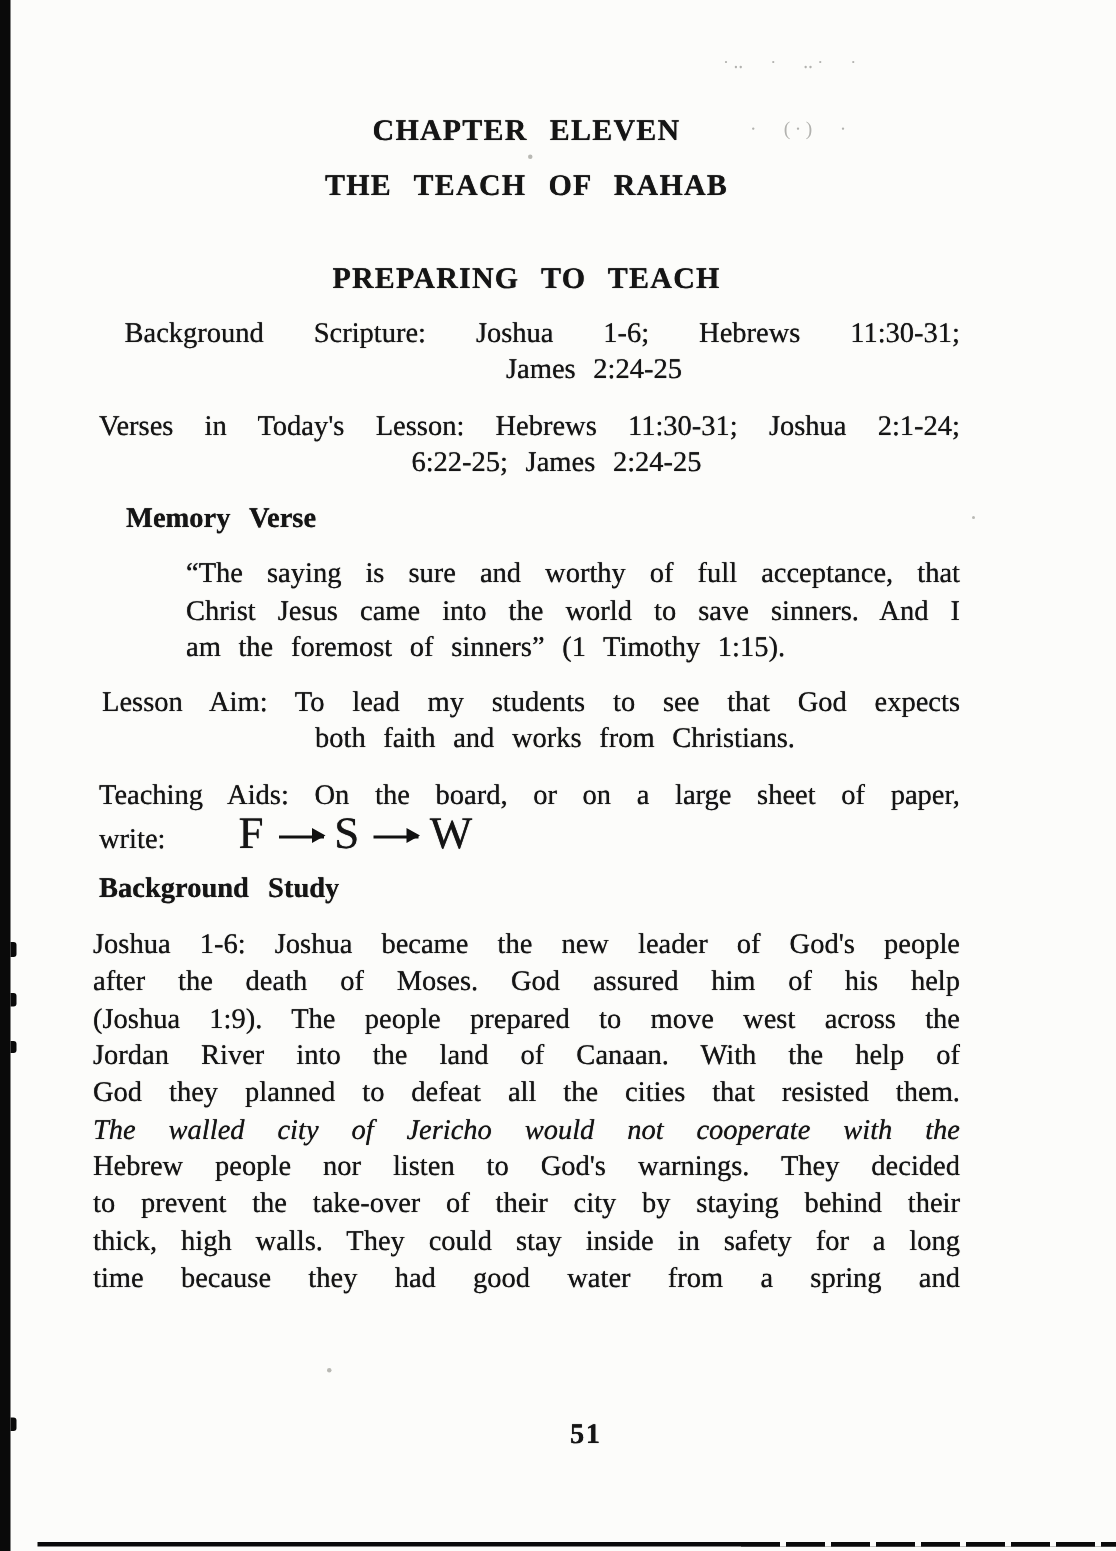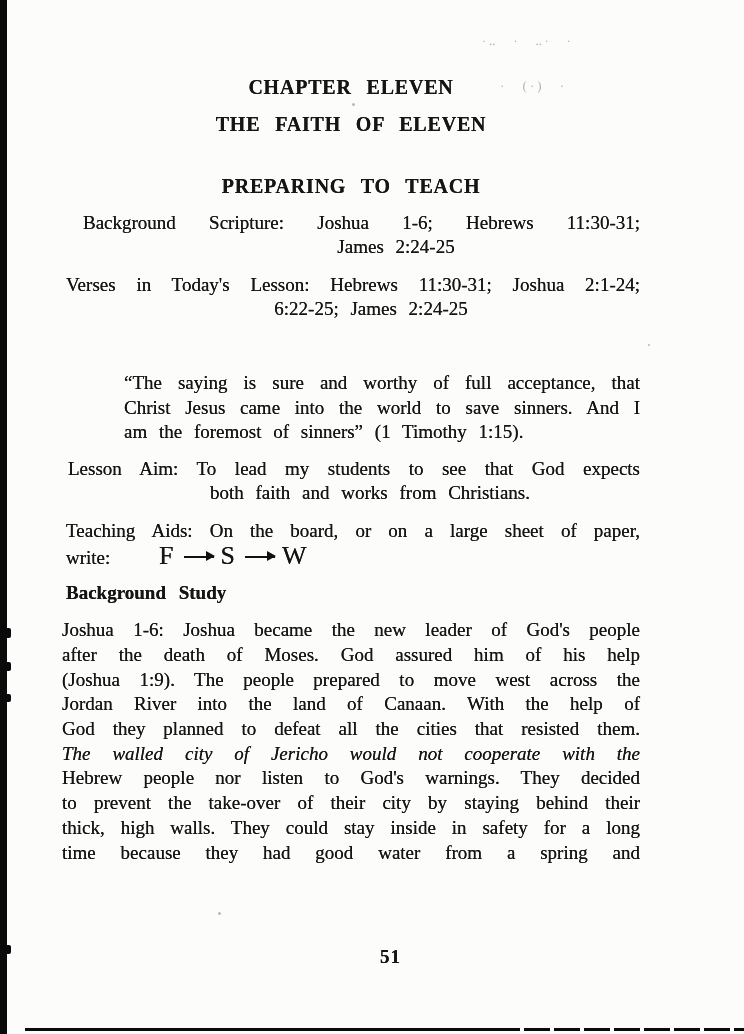--- a/index.html
+++ b/index.html
@@ -23,21 +23,21 @@
   
   .text-col{position:absolute;left:62px;top:0;width:578px;height:100%;}
   .line{position:absolute;left:0;right:0;font-size:19px;line-height:24px;word-spacing:2px;
     text-shadow:0 0 .5px rgba(10,10,10,.9);}
   .just{text-align:justify;text-align-last:justify;}
   .center{text-align:center;}
   .bold{font-weight:bold;}
   .head{font-weight:bold;letter-spacing:.8px;word-spacing:9px;font-size:20px;}
   .wsp{word-spacing:7px;}
 
-  .formula{font-size:26px;letter-spacing:1px;}
+  .formula{font-size:30px;letter-spacing:1px;}
   .arrow{display:inline-block;position:relative;width:30px;height:2.5px;background:#111;
     vertical-align:6px;margin:0 7px 0 9px;}
   .arrow::after{content:"";position:absolute;right:-1px;top:-4.2px;border-left:9px solid #111;
     border-top:5.5px solid transparent;border-bottom:5.5px solid transparent;}
 
   .page-number{position:absolute;left:380px;top:946px;font-size:19px;font-weight:bold;letter-spacing:1px;
     text-shadow:0 0 .5px rgba(10,10,10,.9);}
 </style>
 </head>
 <body>
@@ -55,30 +55,31 @@
   <span class="smudge" style="left:482px;top:32px;">·‥ · ‥· ·</span>
   <span class="smudge" style="left:500px;top:78px;font-size:13px;">· (·) ·</span>
   <div class="speckle" style="left:218px;top:912px;"></div>
   <div class="speckle" style="left:352px;top:103px;"></div>
   <div class="speckle" style="left:648px;top:344px;width:2px;height:2px;"></div>
 
   <div class="text-col">
 
     <div class="line center head" style="top:75px;">CHAPTER ELEVEN</div>
 
-    <div class="line center head" style="top:112px;">THE FAITH OF ELEVEN</div>
+    <div class="line center head" style="top:112px;">THE TEACH OF RAHAB</div>
 
     <div class="line center head" style="top:174px;text-align:center;">PREPARING TO TEACH</div>
 
     <div class="line just" style="top:211px;left:21px;">Background Scripture: Joshua 1-6; Hebrews 11:30-31;</div>
     <div class="line center wsp" style="top:235px;left:90px;">James 2:24-25</div>
 
     <div class="line just" style="top:273px;left:4px;">Verses in Today's Lesson: Hebrews 11:30-31; Joshua 2:1-24;</div>
     <div class="line center wsp" style="top:297px;left:40px;">6:22-25; James 2:24-25</div>
 
+    <div class="line bold" style="top:334px;left:22px;word-spacing:8px;">Memory Verse</div>
 
     <div class="line just" style="top:371px;left:62px;">“The saying is sure and worthy of full acceptance, that</div>
     <div class="line just" style="top:396px;left:62px;">Christ Jesus came into the world to save sinners. And I</div>
     <div class="line wsp" style="top:420px;left:62px;">am the foremost of sinners” (1 Timothy 1:15).</div>
 
     <div class="line just" style="top:457px;left:6px;">Lesson Aim: To lead my students to see that God expects</div>
     <div class="line wsp" style="top:481px;left:148px;">both faith and works from Christians.</div>
 
     <div class="line just" style="top:519px;left:4px;">Teaching Aids: On the board, or on a large sheet of paper,</div>
 

